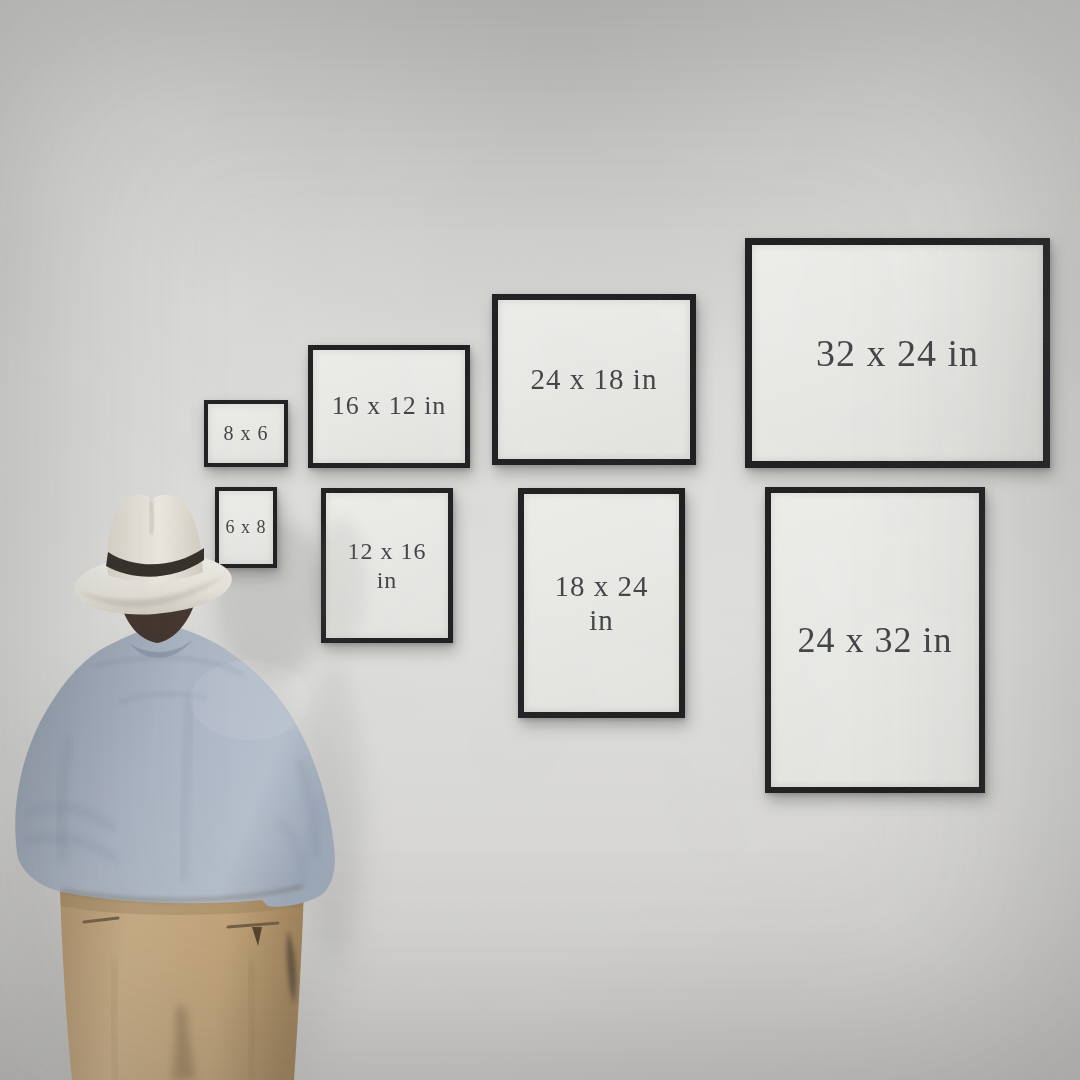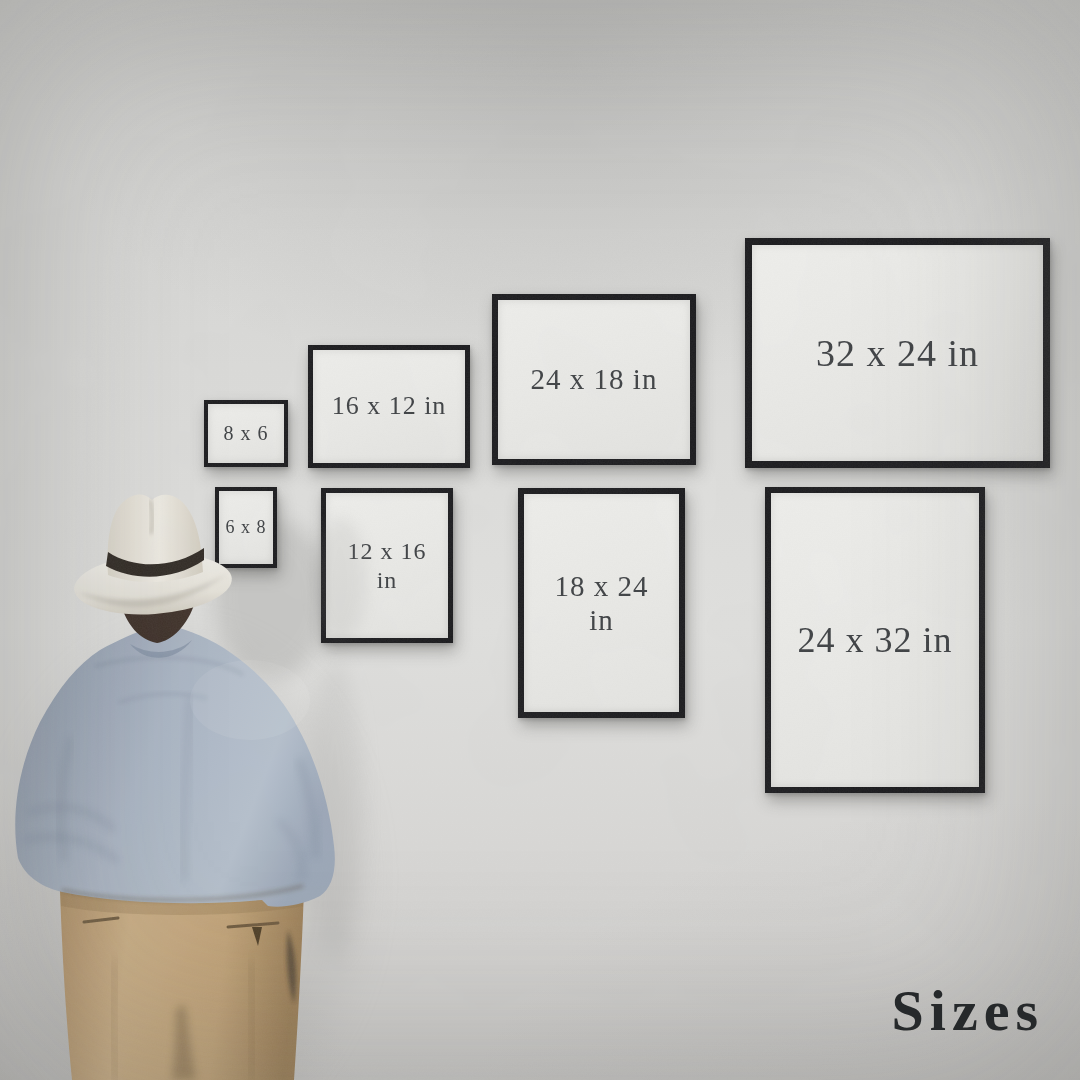--- a/index.html
+++ b/index.html
@@ -210,15 +210,14 @@
         </filter>
       <filter id="mottle">
           <feTurbulence type="fractalNoise" baseFrequency="0.006" numOctaves="3" stitchTiles="stitch"></feTurbulence>
         <feColorMatrix type="matrix" values="0 0 0 0 0.45  0 0 0 0 0.45  0 0 0 0 0.44  0 0 0 0.06 0"></feColorMatrix>
         </filter>
     </defs>
     <rect width="1080" height="1080" filter="url(#mottle)"></rect>
     <rect width="1080" height="1080" filter="url(#grain)"></rect>
   </svg>
 
-  <div class="watermark">Sizes</div>
 
 </div>
 
 </body></html>

